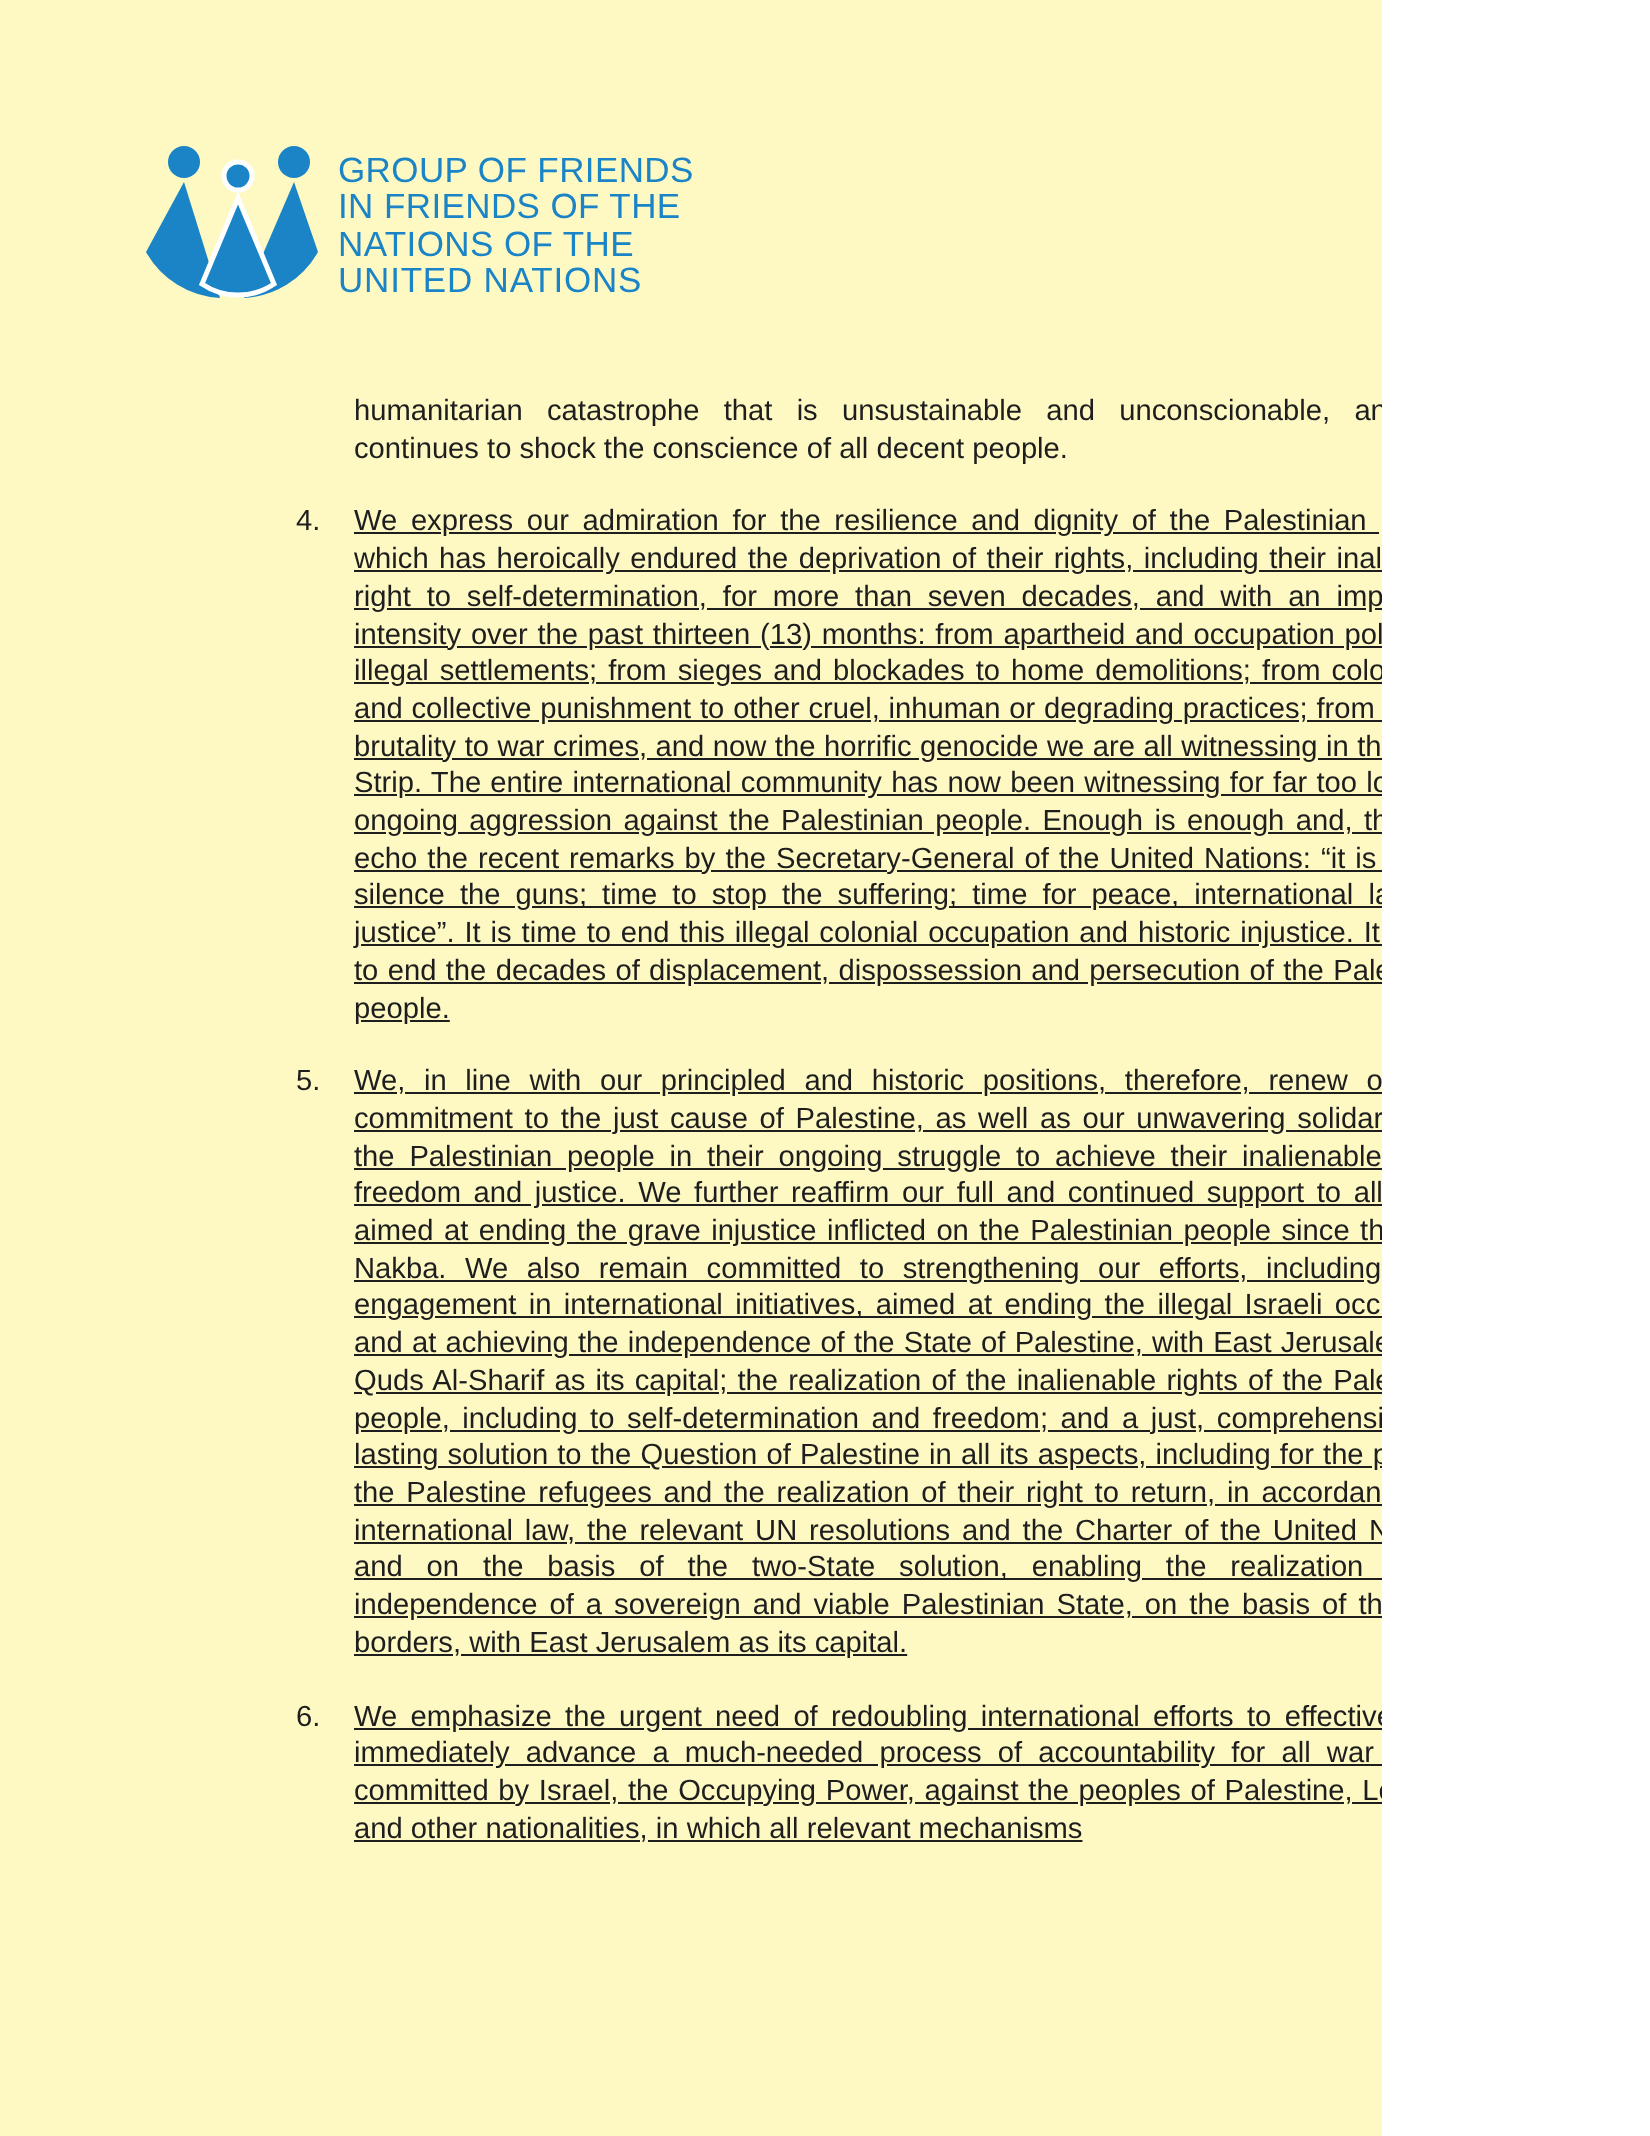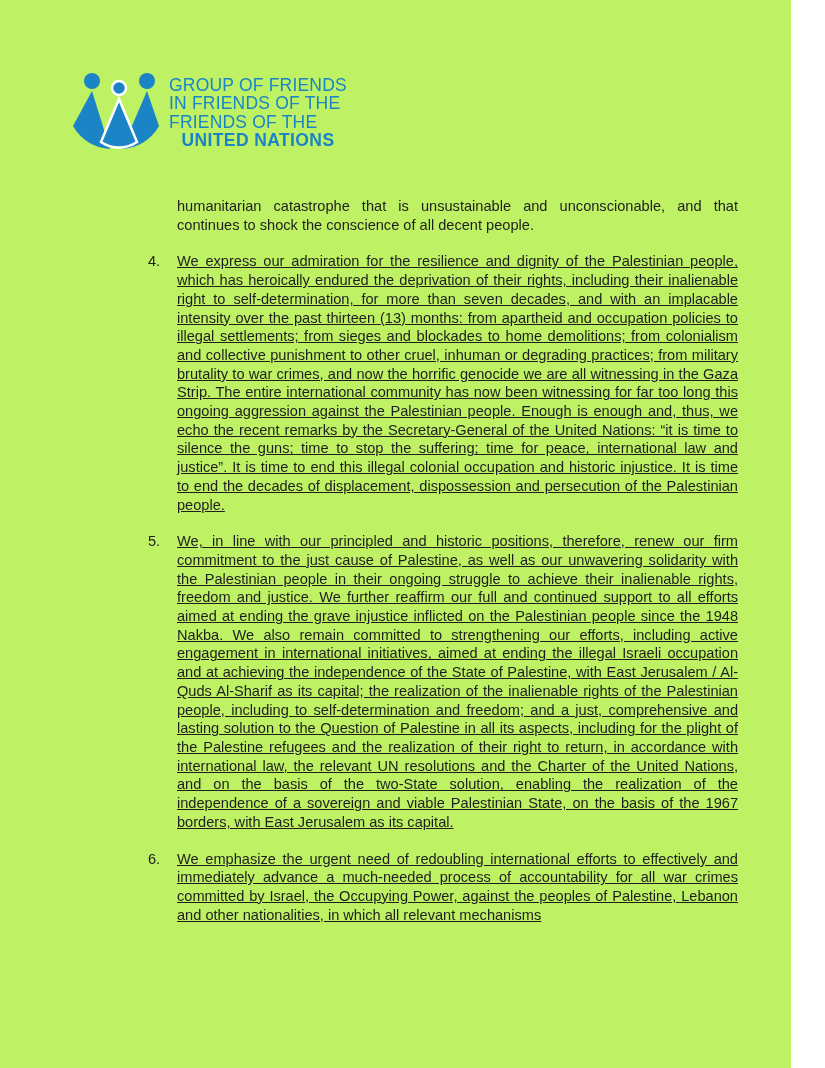--- a/index.html
+++ b/index.html
@@ -1,20 +1,20 @@
 <!DOCTYPE html>
 <html><head>
 <meta charset="utf-8">
 <style>
   html, body { margin: 0; padding: 0; background: #ffffff; }
   .page {
     position: relative;
-    width: 791px;
+    width: 691px;
     height: 1068px;
-    background: #bef264;
+    background: #fef9c3;
     overflow: hidden;
     font-family: "Liberation Sans", "DejaVu Sans", sans-serif;
   }
 
   
   .logo {
     position: absolute;
     left: 71px;
     top: 72px;
     display: flex;
@@ -23,21 +23,21 @@
   }
   .logo-mark { width: 90px; height: 79px; flex: none; }
   .logo-text {
     padding-top: 4px;
     font-size: 17.5px;
     line-height: 18.3px;
     letter-spacing: 0.2px;
     color: #1a84c6;
     white-space: nowrap;
   }
-  .logo-text .bold { font-weight: 700; letter-spacing: 0.4px; text-align: center; }
+  .logo-text .bold { font-weight: 400; letter-spacing: 0.4px; }
 
   
   .doc {
     position: absolute;
     left: 132px;
     top: 197px;
     width: 590px;
     font-size: 14.6px;
     line-height: 18.7px;
     color: #1e1e1e;
@@ -66,21 +66,21 @@
         <circle cx="76" cy="9" r="8"></circle>
         <path d="M76 19 L88 54 A45 45 0 0 1 51 77 Z"></path>
 
         <circle cx="48" cy="16" r="7" stroke="#ffffff" stroke-width="2.5"></circle>
         <path d="M48 27 L30 70 A32 32 0 0 0 66 70 Z" stroke="#ffffff" stroke-width="2.5"></path>
       </g>
     </svg>
     <div class="logo-text">
       <div>GROUP OF FRIENDS</div>
       <div>IN FRIENDS OF THE</div>
-      <div>FRIENDS OF THE</div>
+      <div>NATIONS OF THE</div>
       <div class="bold">UNITED NATIONS</div>
     </div>
   </header>
 
   <main class="doc">
     <p class="cont">humanitarian catastrophe that is unsustainable and unconscionable, and that continues to shock the conscience of all decent people.</p>
 
     <div class="item">
       <span class="num">4.</span>
       <p class="txt">We express our admiration for the resilience and dignity of the Palestinian people, which has heroically endured the deprivation of their rights, including their inalienable right to self-determination, for more than seven decades, and with an implacable intensity over the past thirteen (13) months: from apartheid and occupation policies to illegal settlements; from sieges and blockades to home demolitions; from colonialism and collective punishment to other cruel, inhuman or degrading practices; from military brutality to war crimes, and now the horrific genocide we are all witnessing in the Gaza Strip. The entire international community has now been witnessing for far too long this ongoing aggression against the Palestinian people. Enough is enough and, thus, we echo the recent remarks by the Secretary-General of the United Nations: “it is time to silence the guns; time to stop the suffering; time for peace, international law and justice”. It is time to end this illegal colonial occupation and historic injustice. It is time to end the decades of displacement, dispossession and persecution of the Palestinian people.</p>

